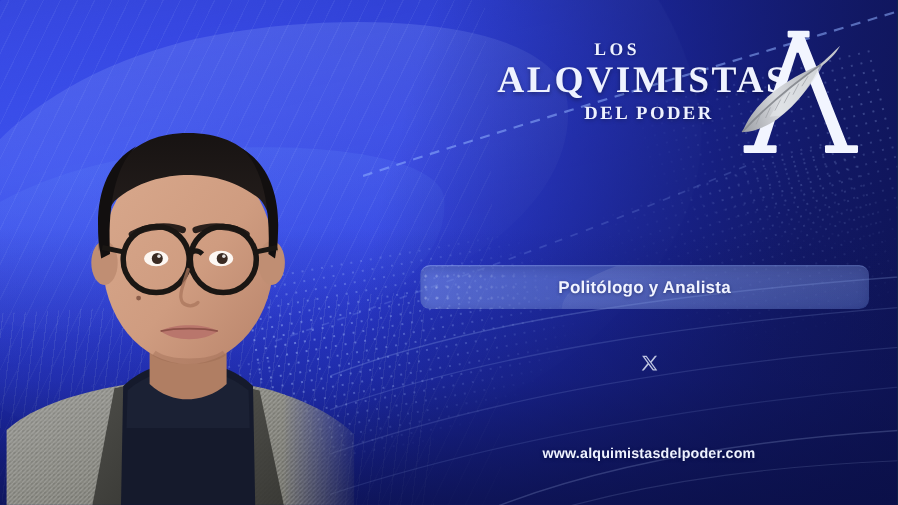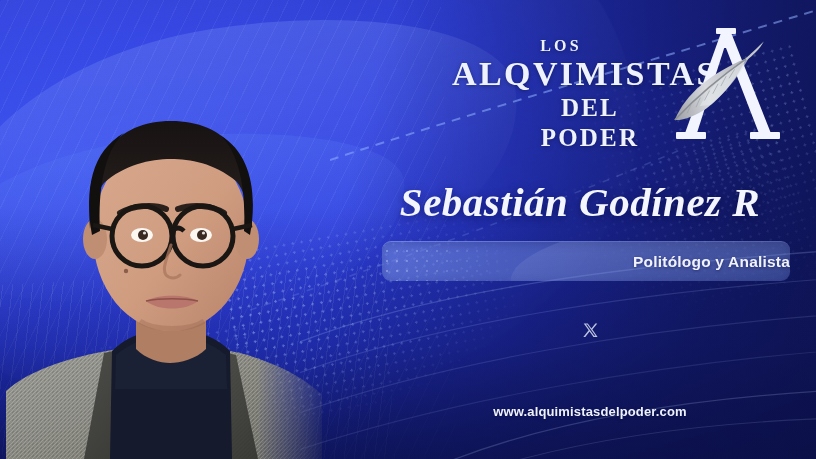--- a/index.html
+++ b/index.html
@@ -124,21 +124,21 @@
     position:absolute; left:452px; top:28px; width:340px; height:120px;
   }
   .logo-text{
     position:absolute; left:0; top:10px; width:218px; text-align:center;
     color:#eef2ff;
     font-family:"Liberation Serif", serif;
     text-shadow:0 1px 4px rgba(0,0,0,.35);
   }
   .logo-los{ font-size:16px; letter-spacing:3.2px; line-height:1; }
   .logo-main{ font-size:34px; letter-spacing:2.4px; line-height:1.15; white-space:nowrap; }
-  .logo-sub{ font-size:25px; letter-spacing:2.2px; line-height:1.2; padding-left:58px; }
+  .logo-sub{ font-size:17px; letter-spacing:2.2px; line-height:1.2; padding-left:58px; }
 
   .logo-mark{ position:absolute; right:2px; top:-4px; width:126px; height:126px; }
 
   
   .name{
     position:absolute; left:360px; top:178px; width:440px;
     text-align:center;
     font-family:"Liberation Serif", serif;
     font-style:italic;
     font-size:41px;
@@ -148,21 +148,21 @@
     white-space:nowrap;
   }
 
   
   .rolebar{
     position:absolute; left:382px; top:241px; width:408px; height:40px;
     border-radius:9px;
     background:linear-gradient(100deg, rgba(131,156,232,0.52) 0%, rgba(120,148,230,0.46) 45%, rgba(104,133,222,0.40) 100%);
     border-top:1px solid rgba(190,208,255,0.22);
     box-shadow:0 2px 10px rgba(8,14,70,.22) inset;
-    display:flex; align-items:center; justify-content:flex-end;
+    display:flex; align-items:center; justify-content:center;
     overflow:hidden;
   }
   .rolebar .rb-dots{
     position:absolute; left:-10px; top:-6px; width:140px; height:60px;
     background-image:radial-gradient(rgba(215,228,255,0.40) 1.2px, rgba(0,0,0,0) 1.3px);
     background-size:10px 10px;
     -webkit-mask-image:linear-gradient(to right, #000 0%, transparent 100%);
             mask-image:linear-gradient(to right, #000 0%, transparent 100%);
   }
   .rolebar .rb-sheen{
@@ -347,21 +347,20 @@
             <path d="M40,70 L48,62"></path>
           <path d="M50,66 L58,58"></path>
             <path d="M60,61 L68,53"></path>
             <path d="M70,56 L78,49"></path>
         </g>
         <path d="M92,42 C100,38 108,34 114,31 C108,37 100,41 92,44 Z" fill="#c5c8cd"></path>
       </g>
     </svg>
   </div>
 
-  <div class="name">Sebastián Godínez R</div>
 
   <div class="rolebar">
     <span class="rb-dots"></span>
     <span class="rb-sheen"></span>
     <span class="role-text">Politólogo y Analista</span>
   </div>
 
   <div class="handle">
     <svg class="x-icon" viewBox="0 0 24 24">
       <path d="M2.4,2 H8.2 L13.3,9 L18.9,2 H21.6 L14.6,10.7 L22,21 H16.2 L10.7,13.4 L4.6,21 H1.9 L9.4,11.7 Z

